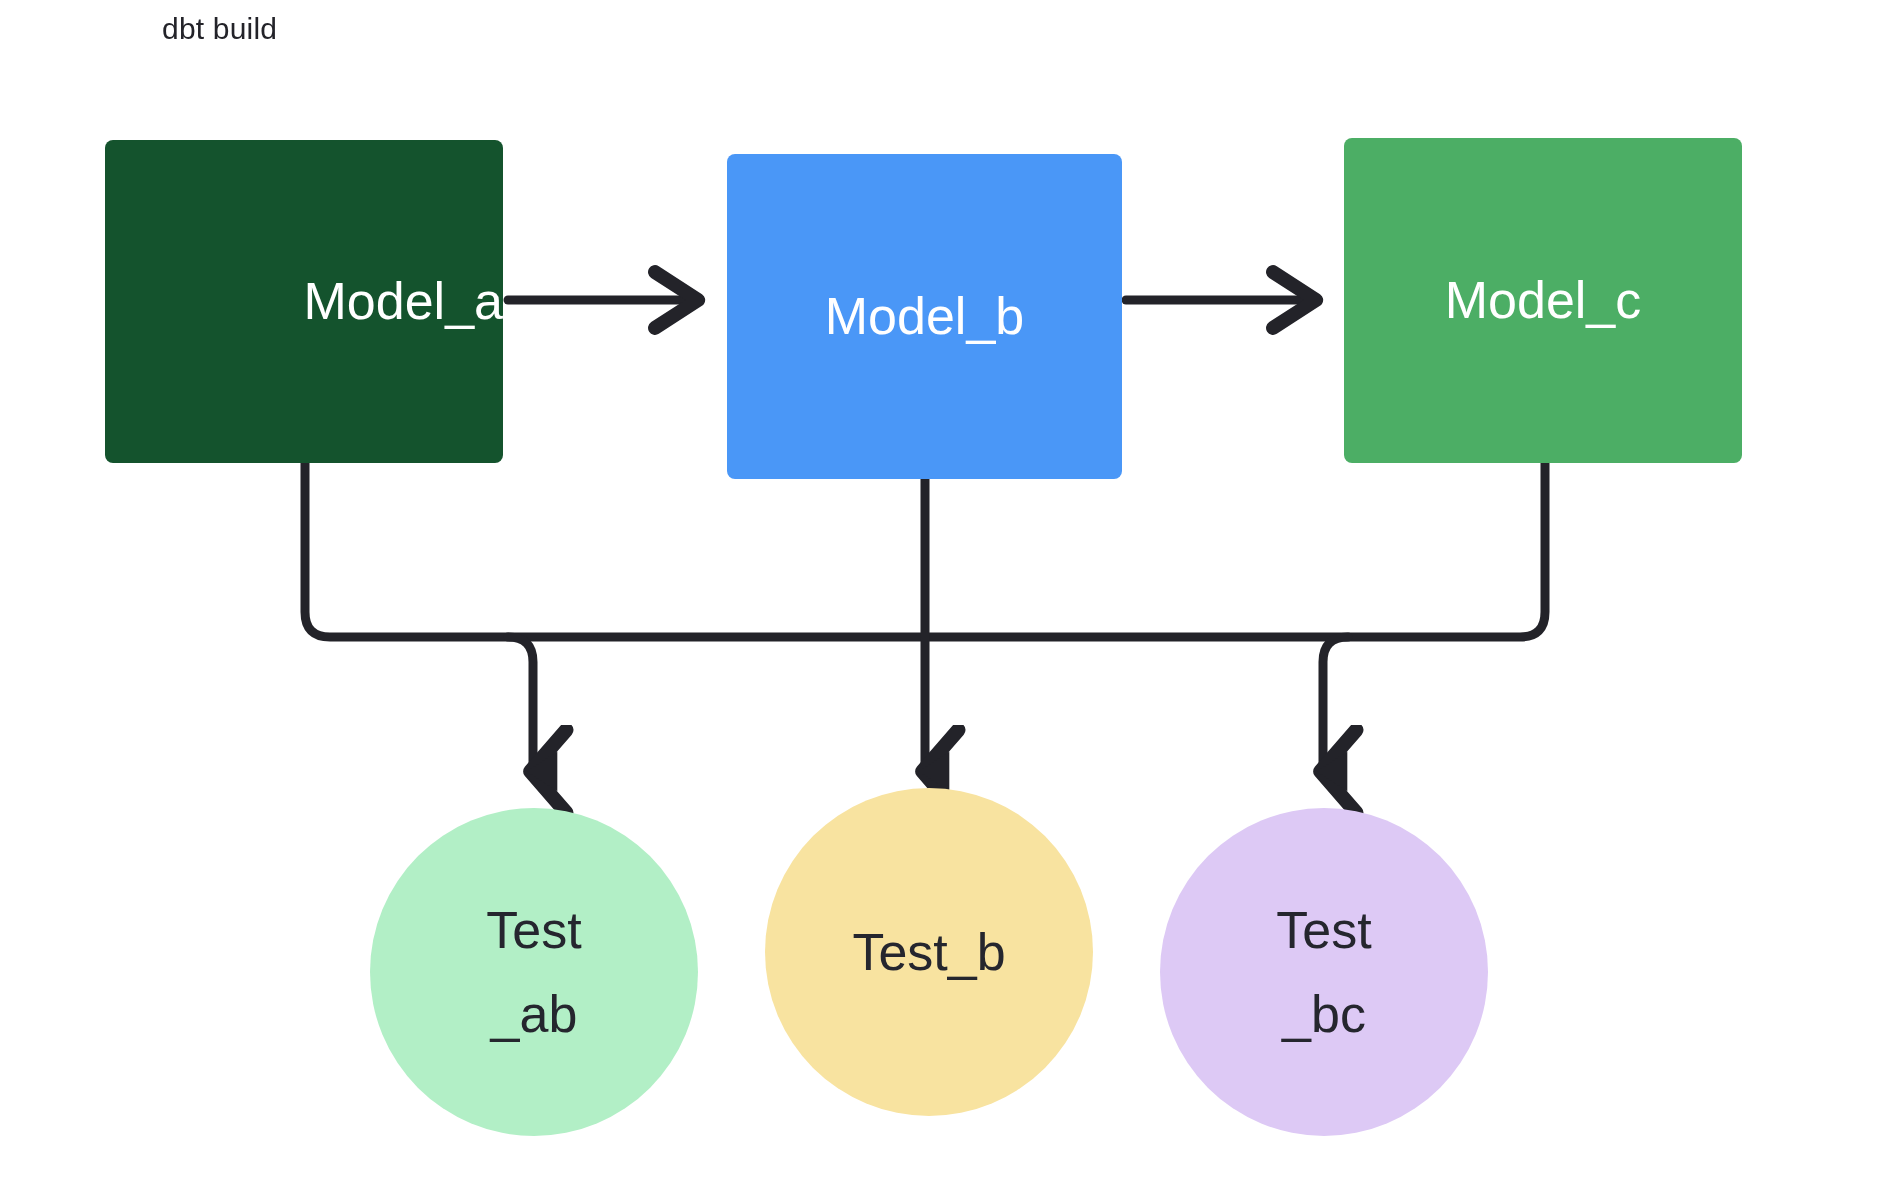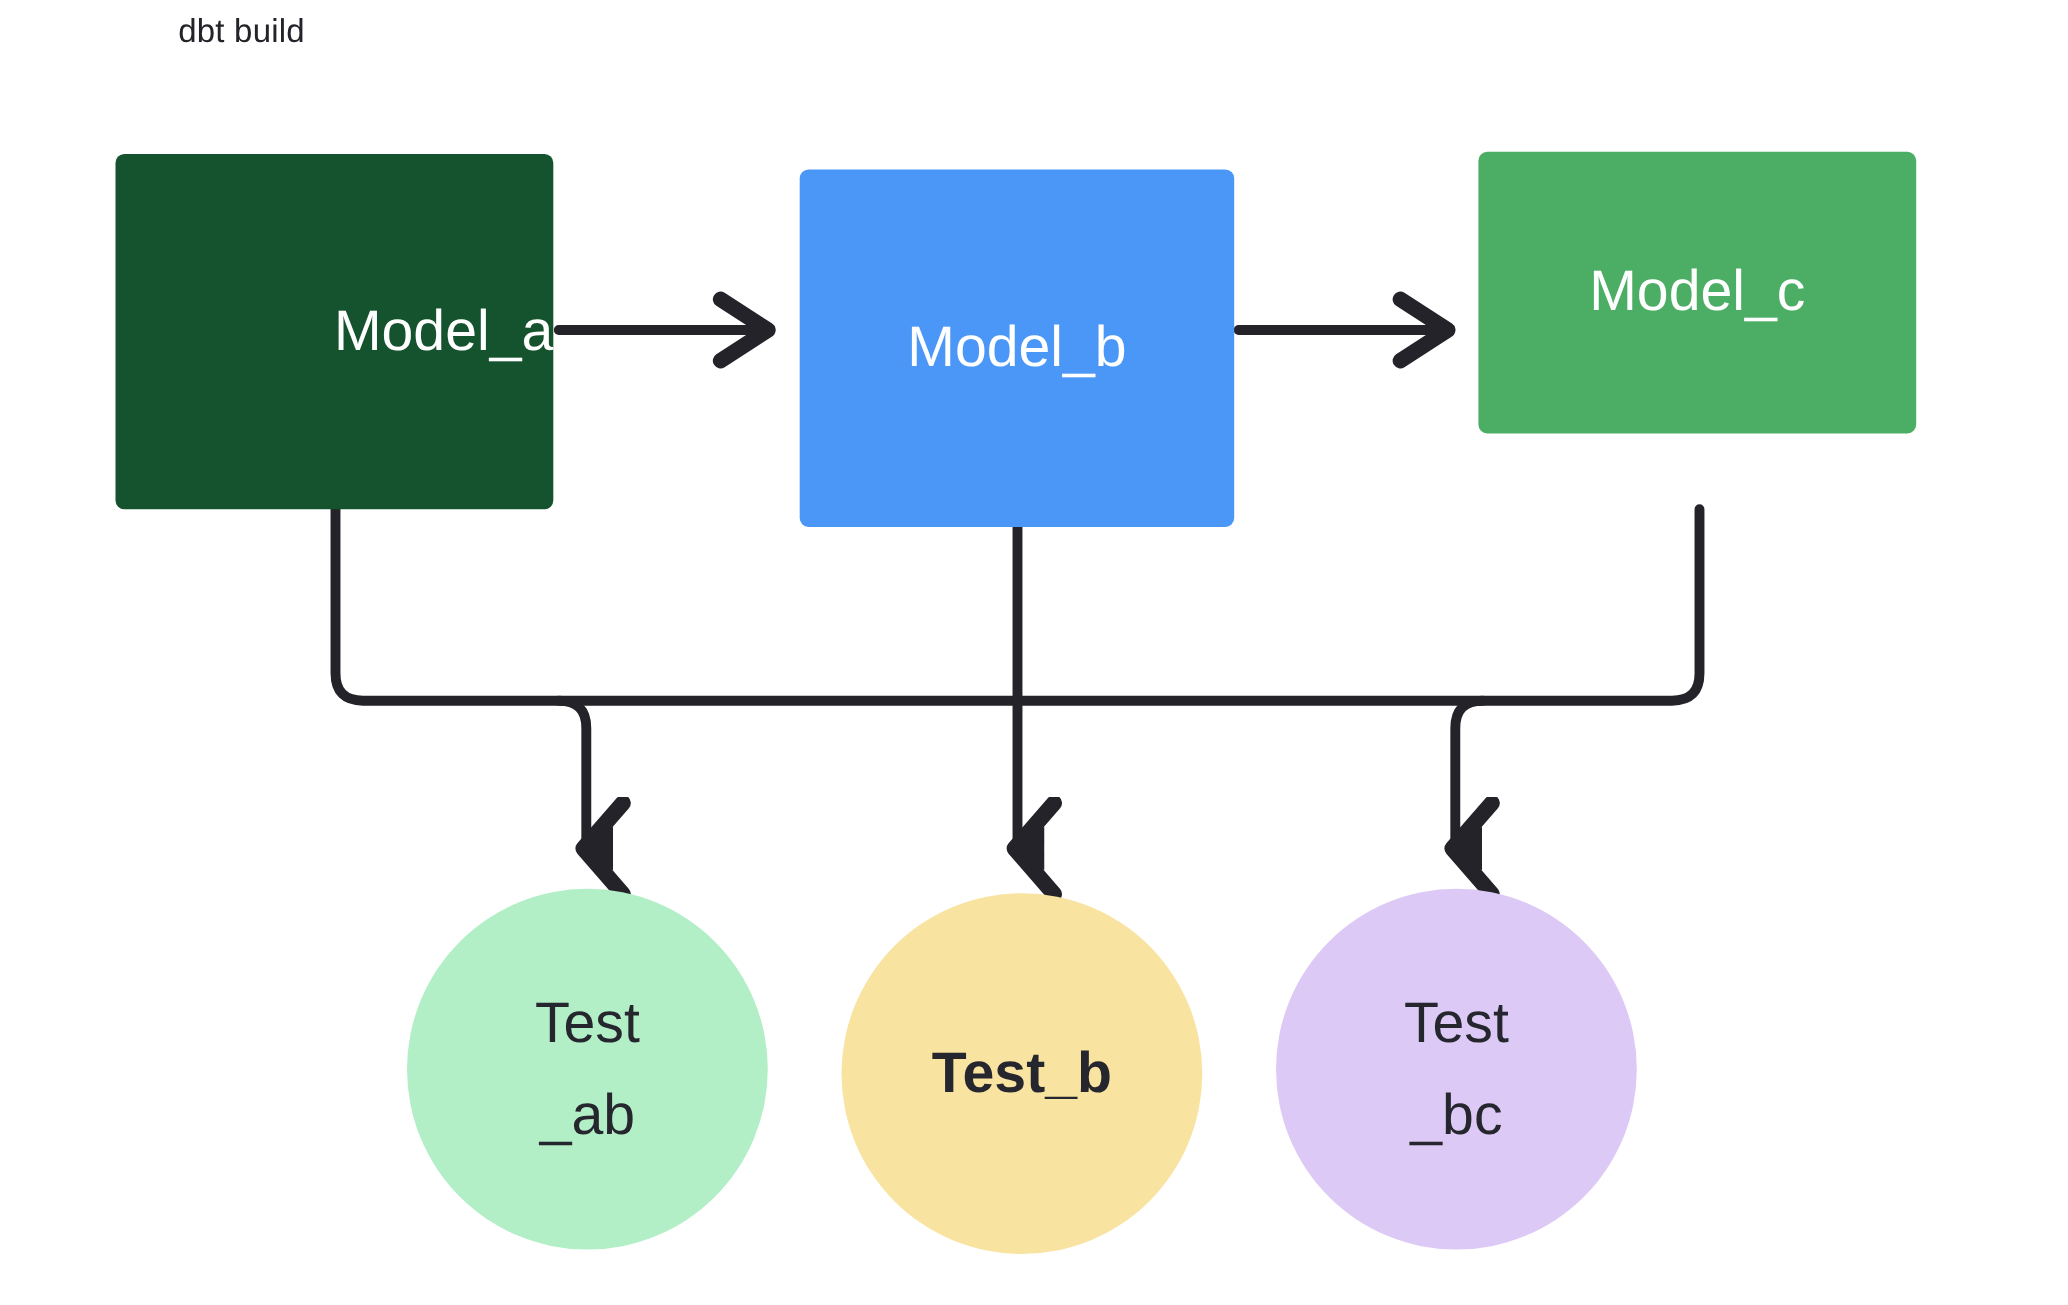--- a/index.html
+++ b/index.html
@@ -58,23 +58,23 @@
   }
   .node-circle .node-label {
     color: #25262e;
     font-size: 52px;
     line-height: 1.62;
     text-align: center;
     white-space: pre-line;
   }
   #box-model-a { left: 105px; top: 140px; width: 398px; height: 323px; }
   #box-model-b { left: 727px; top: 138px; width: 395px; height: 325px; margin-top: 16px; }
-  #box-model-c { left: 1344px; top: 138px; width: 398px; height: 256px; }
+  #box-model-c { left: 1344px; top: 138px; width: 398px; height: 325px; }
   #circle-test-ab { left: 370px; top: 808px; width: 328px; height: 328px; }
-  #circle-test-b  { left: 765px; top: 812px; width: 328px; height: 328px; font-weight: bold; }
+  #circle-test-b  { left: 765px; top: 788px; width: 328px; height: 328px; }
   #circle-test-bc { left: 1160px; top: 808px; width: 328px; height: 328px; }
 </style>
 </head>
 <body>
 
 <div id="canvas">
 
   <div class="diagram-title">dbt build</div>
 
   <svg id="diagram-svg" viewBox="0 0 1880 1186" xmlns="http://www.w3.org/2000/svg">

